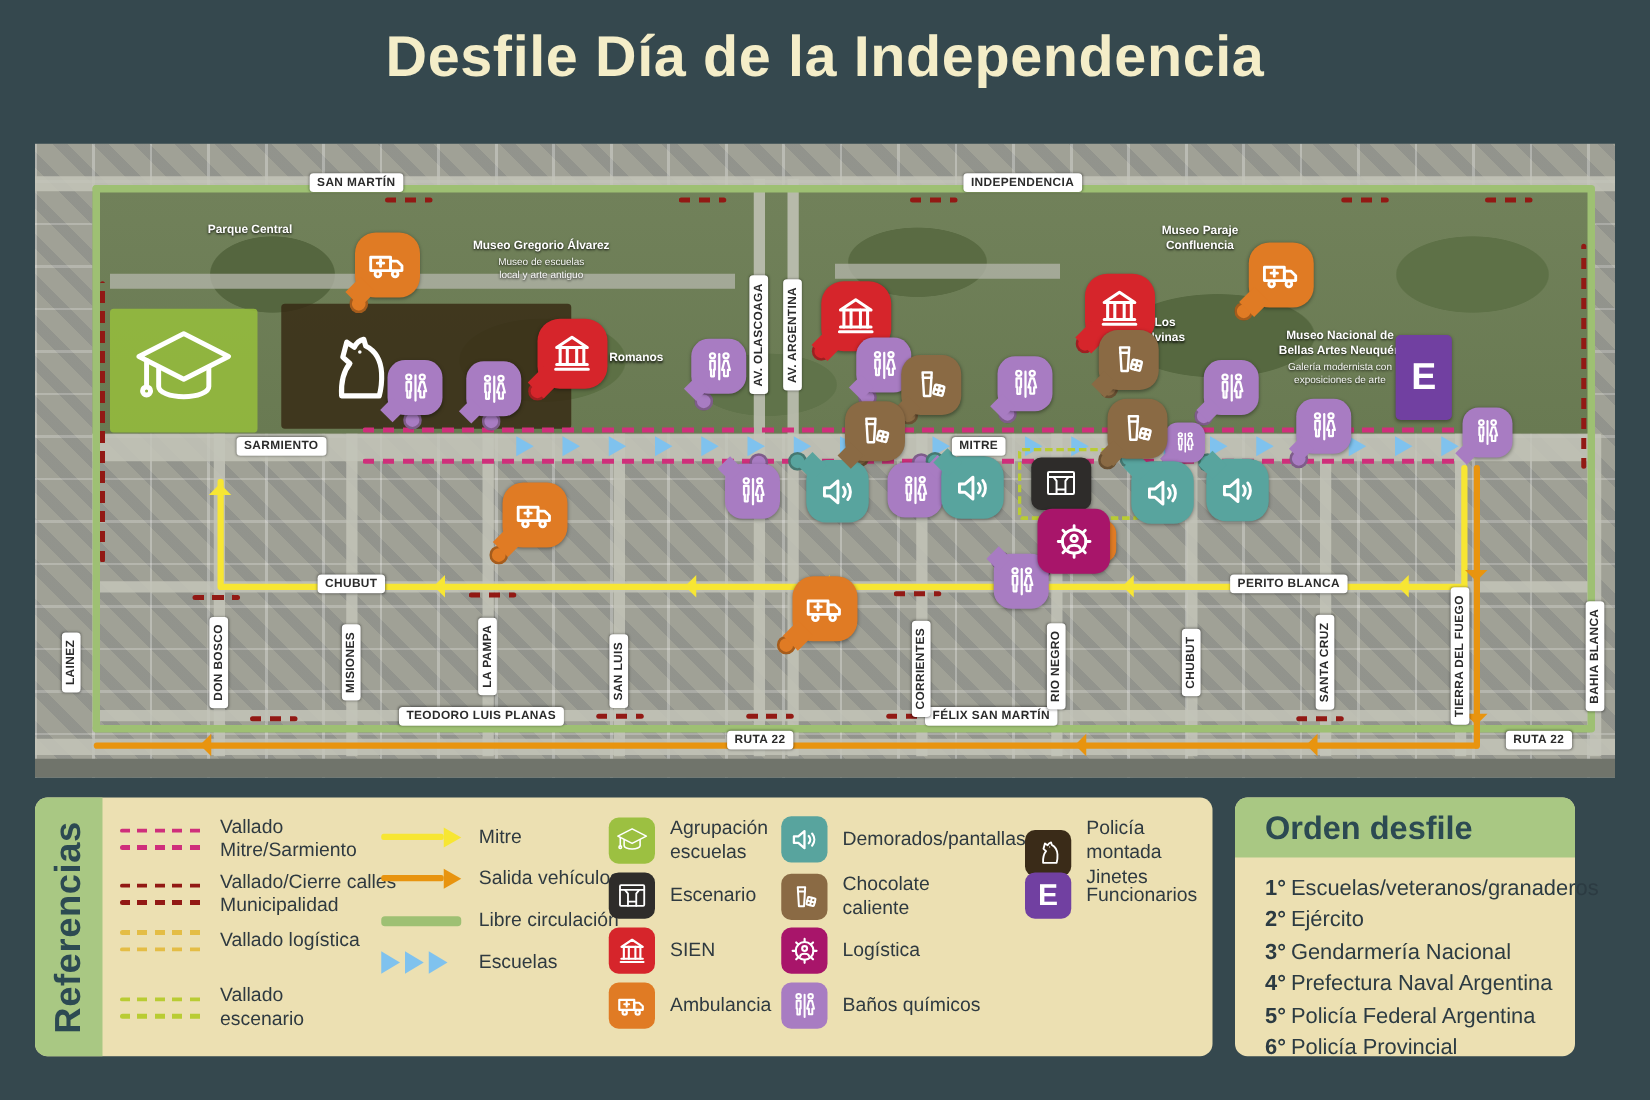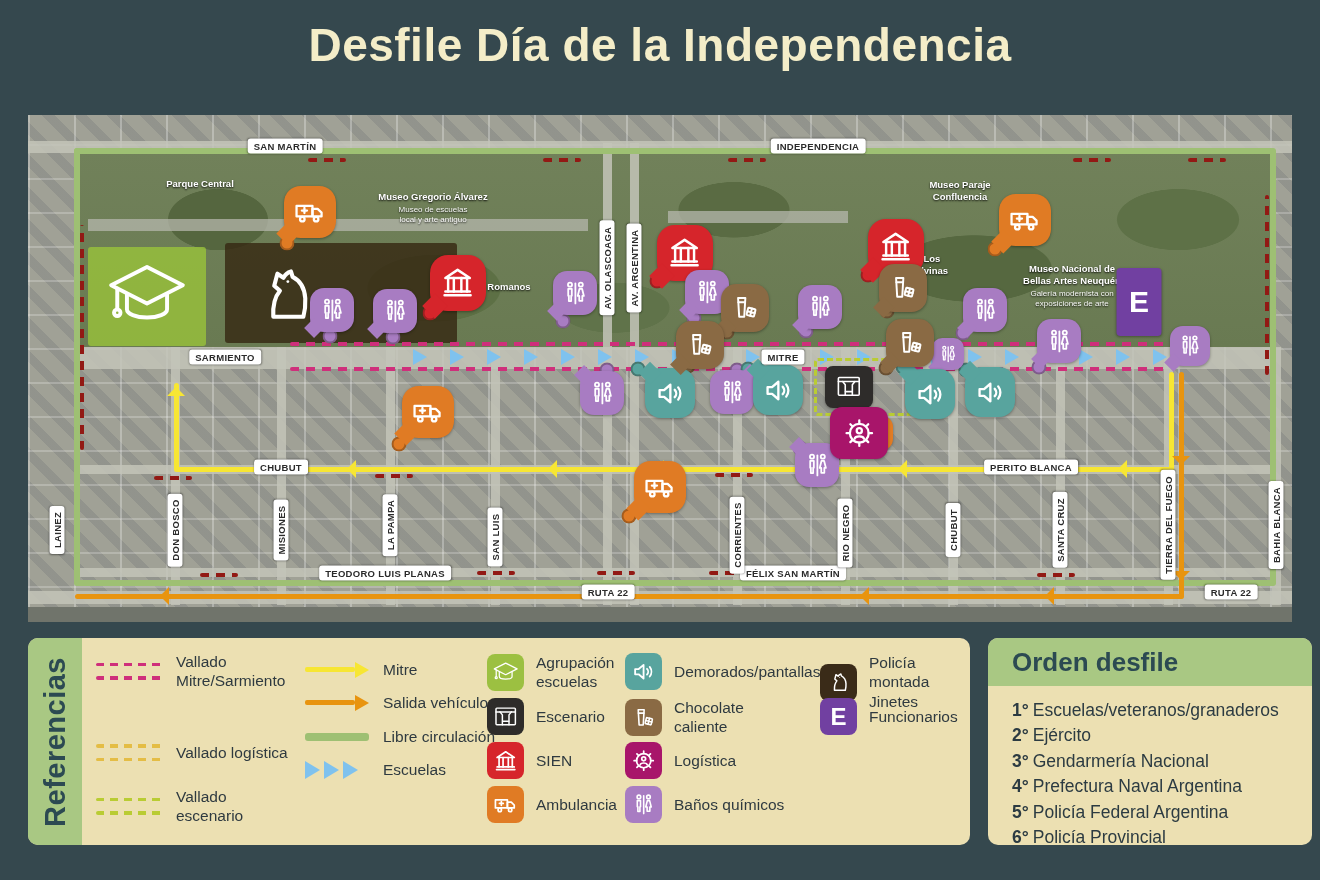--- a/index.html
+++ b/index.html
@@ -109,21 +109,21 @@
   .sthick{height:8px;border-radius:3px;flex:1;}
   .stris{display:flex;gap:4px;}
   .stri{width:0;height:0;border-top:9px solid transparent;border-bottom:9px solid transparent;border-left:15px solid #7fc2ee;}
   .libox{
     width:37px;height:37px;border-radius:8px;margin-right:12px;flex:none;
     display:flex;align-items:center;justify-content:center;
   }
   .libox svg{width:74%;height:74%;}
   .libox .eletter{font-size:24px;}
   
-  #orden{left:988px;top:638px;width:324px;height:207px;}
+  #orden{left:988px;top:638px;width:272px;height:207px;}
   .ohead{
     position:absolute;left:0;top:0;width:100%;height:48px;background:#a9c883;border-radius:10px 10px 0 0;
     display:flex;align-items:center;box-sizing:border-box;padding-left:24px;
     font-size:26px;font-weight:800;color:#2c4a52;
   }
   .obody{position:absolute;left:0;top:48px;width:100%;box-sizing:border-box;padding:12px 14px 0 24px;}
   .oline{font-size:17.5px;color:#2c3b42;line-height:1.45;}
   .oline b{font-weight:800;margin-right:4px;}
 </style>
 </head>
@@ -682,20 +682,28 @@
   </div>
 
   <div class="lrow" style="left:68px;top:14px">
     <span class="dash2">
         <i class="dash" style="background: repeating-linear-gradient(90deg, rgb(207, 47, 123) 0px, rgb(207, 47, 123) 8px, transparent 8px, transparent 14px);"></i>
         <i class="dash" style="background: repeating-linear-gradient(90deg, rgb(207, 47, 123) 0px, rgb(207, 47, 123) 8px, transparent 8px, transparent 14px);"></i>
       </span>
     <span class="ltext">Vallado
 Mitre/Sarmiento</span>
   </div>
+  <div class="lrow" style="left:68px;top:58px">
+    <span class="dash2">
+        <i class="dash" style="background: repeating-linear-gradient(90deg, rgb(146, 25, 20) 0px, rgb(146, 25, 20) 8px, transparent 8px, transparent 14px);"></i>
+        <i class="dash" style="background: repeating-linear-gradient(90deg, rgb(146, 25, 20) 0px, rgb(146, 25, 20) 8px, transparent 8px, transparent 14px);"></i>
+      </span>
+    <span class="ltext">Vallado/Cierre calles
+Municipalidad</span>
+  </div>
   <div class="lrow" style="left:68px;top:105px">
     <span class="dash2">
         <i class="dash" style="background: repeating-linear-gradient(90deg, rgb(228, 189, 69) 0px, rgb(228, 189, 69) 8px, transparent 8px, transparent 14px);"></i>
         <i class="dash" style="background: repeating-linear-gradient(90deg, rgb(228, 189, 69) 0px, rgb(228, 189, 69) 8px, transparent 8px, transparent 14px);"></i>
       </span>
     <span class="ltext">Vallado logística</span>
   </div>
   <div class="lrow" style="left:68px;top:149px">
     <span class="dash2">
         <i class="dash" style="background: repeating-linear-gradient(90deg, rgb(185, 204, 51) 0px, rgb(185, 204, 51) 8px, transparent 8px, transparent 14px);"></i>

